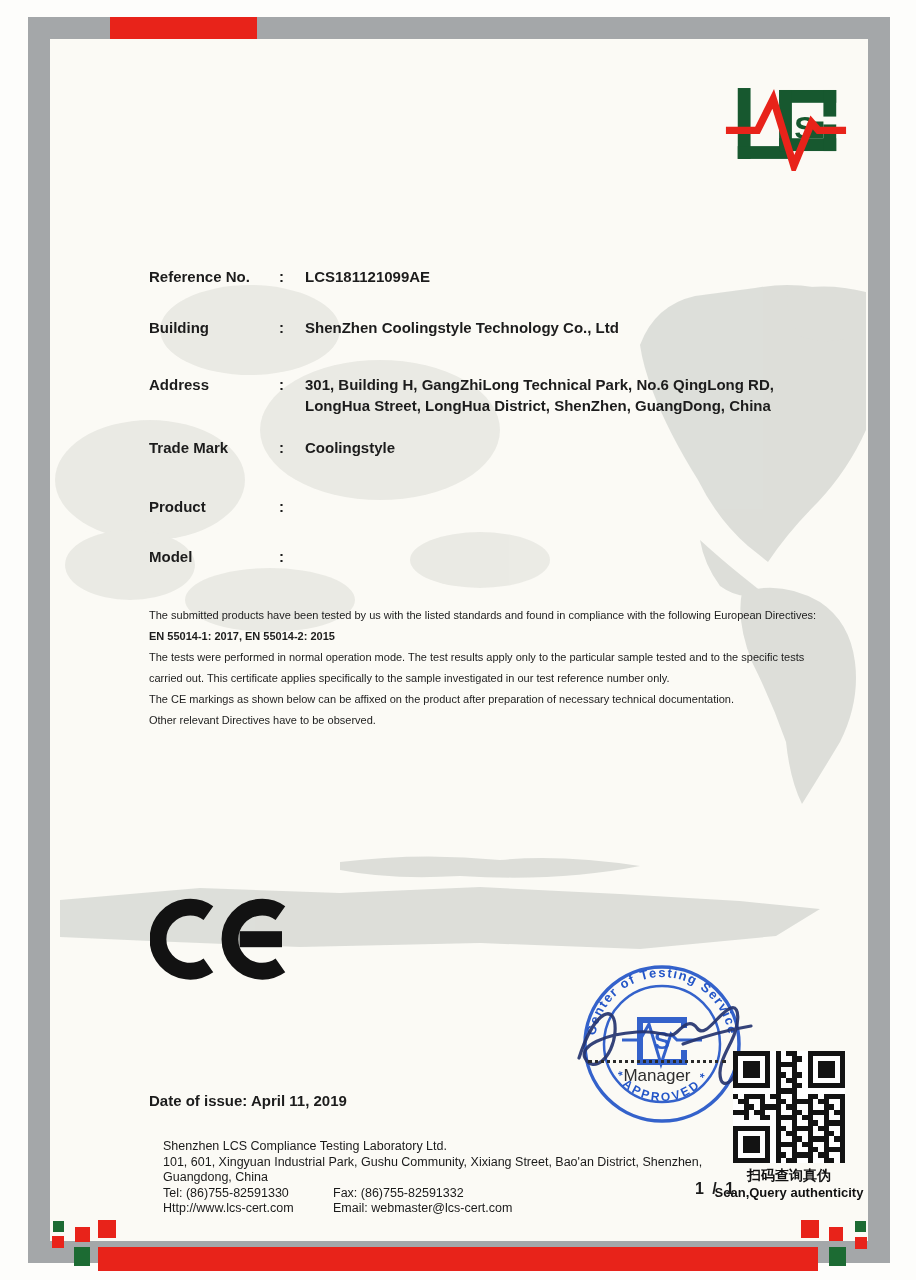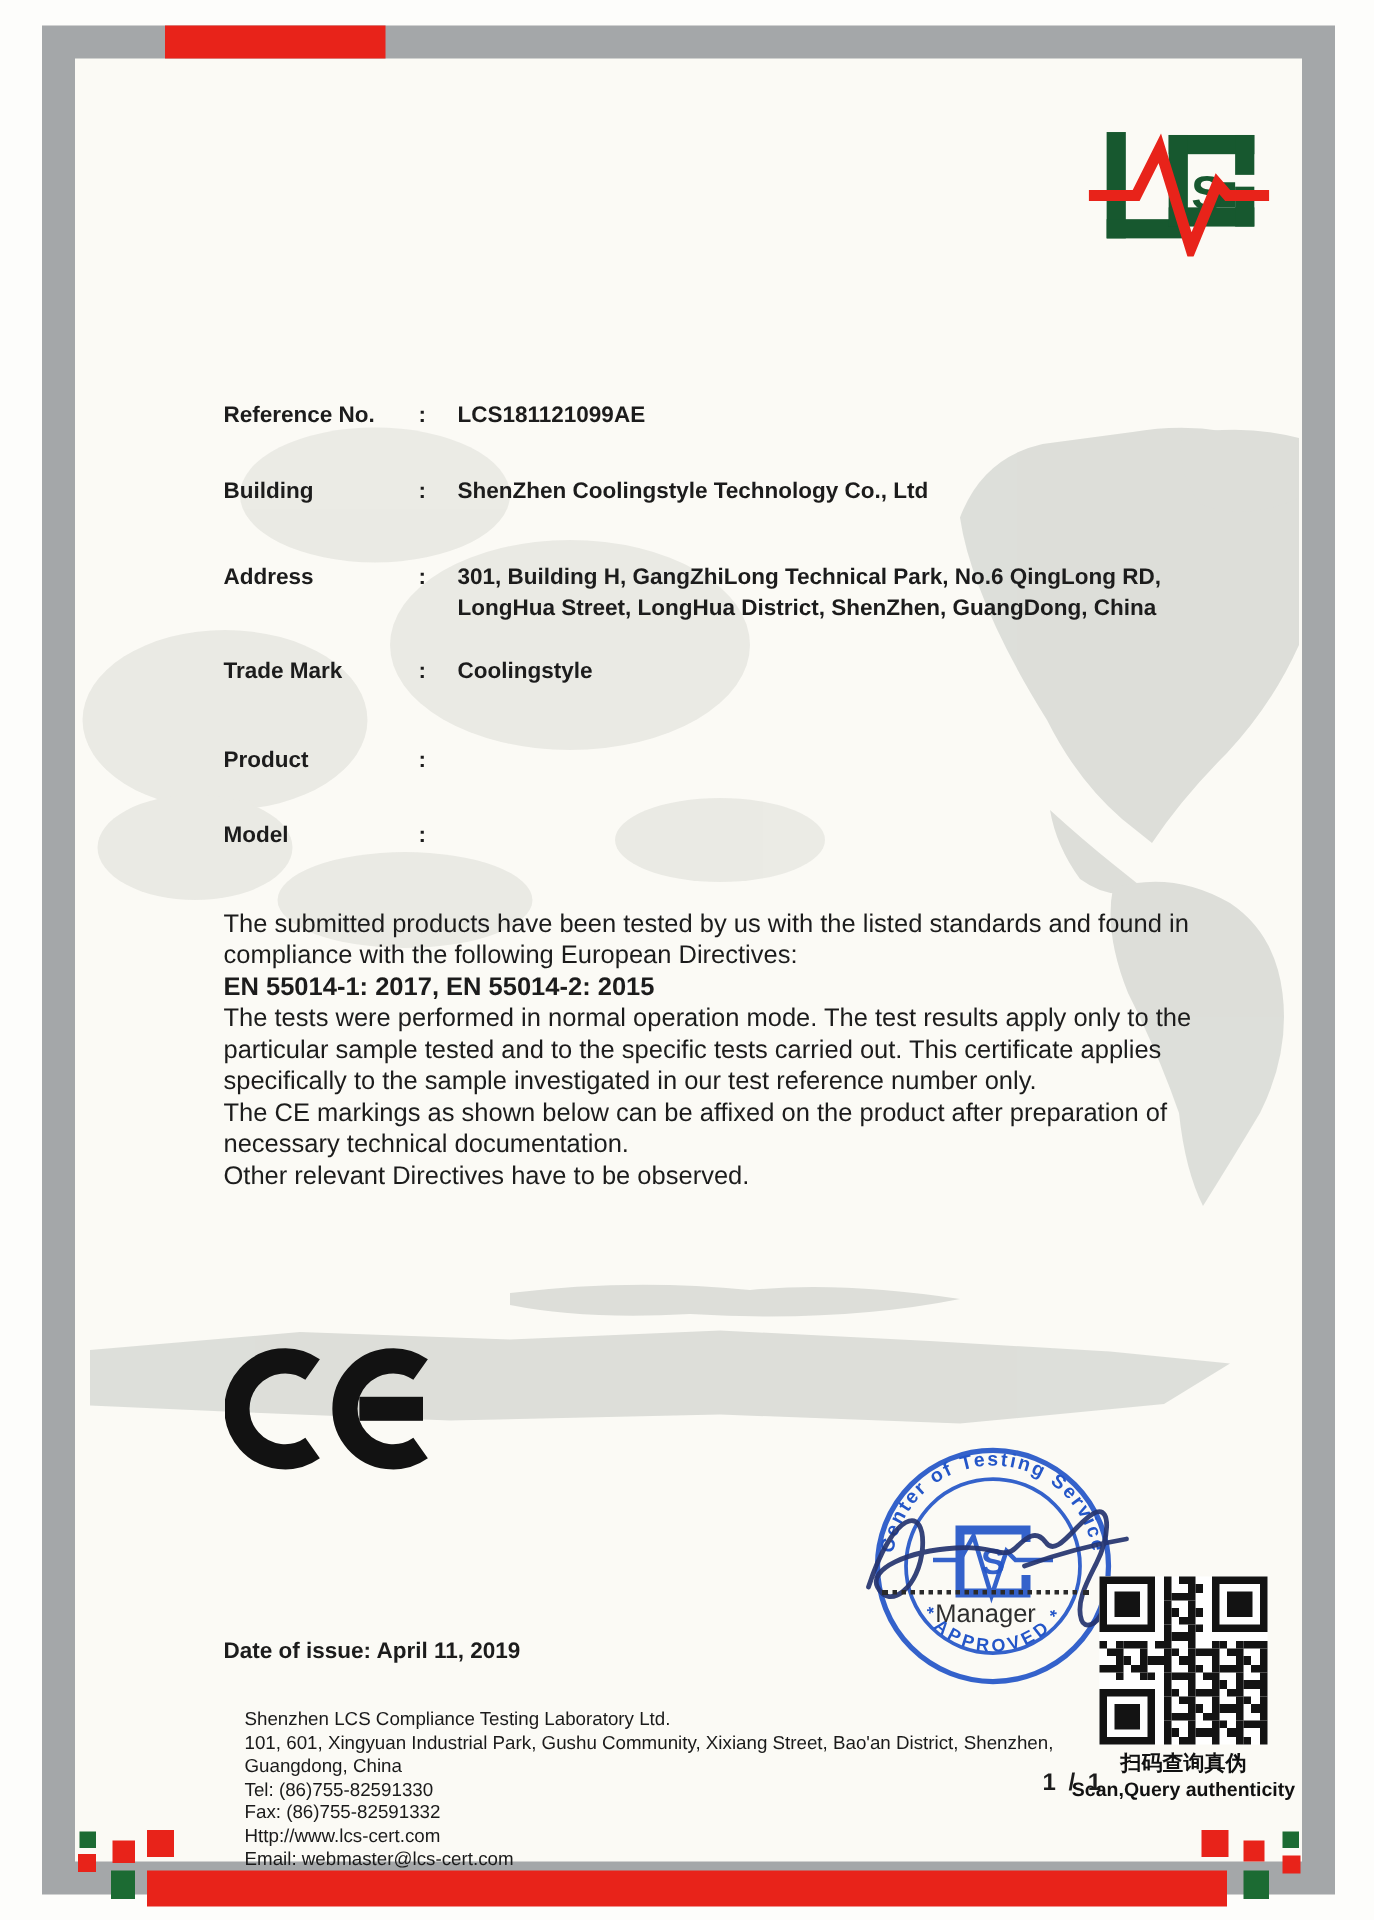--- a/index.html
+++ b/index.html
@@ -25,21 +25,21 @@
   .frow{display:flex;font-size:15px;font-weight:bold;line-height:21px;}
   .frow .lbl{width:130px;flex:none;}
   .frow .cln{width:26px;flex:none;}
   .frow .val{flex:1;}
   .mb-ref{margin-bottom:30px;}
   .mb-app{margin-bottom:36px;}
   .mb-adr{margin-bottom:21px;}
   .mb-trm{margin-bottom:38px;}
   .mb-prd{margin-bottom:29px;}
   
-  .paras{position:absolute;left:149px;top:605px;width:672px;font-size:17px;line-height:21px;}
+  .paras{position:absolute;left:149px;top:605px;width:672px;font-size:11px;line-height:21px;}
   .paras p{margin:0;}
   .p-intro{margin-bottom:9px;}
   .p-dir{font-weight:bold;margin-bottom:11px;}
   .p-std{font-weight:bold;margin-bottom:24px;}
   .p-test{margin-bottom:7px;}
   .p-ce{margin-bottom:9px;}
   
   .ce-mark{position:absolute;left:150px;top:886px;}
   
   .date-line{position:absolute;left:149px;top:1044px;font-size:15px;font-weight:bold;margin-top:48px;}
@@ -57,21 +57,21 @@
   .qr-modules div{background:#131313;}
   .finder{position:absolute;width:37px;height:37px;box-sizing:border-box;border:5px solid #131313;background:#fff;}
   .finder::before{content:"";position:absolute;left:5px;top:5px;width:17px;height:17px;background:#131313;}
   .f-tl{left:0;top:0;} .f-tr{right:0;top:0;} .f-bl{left:0;bottom:0;}
   .qr-cap-cn{margin-top:4px;text-align:center;font-size:14px;font-weight:bold;color:#111;}
   .qr-cap-en{text-align:center;font-size:13px;font-weight:bold;color:#111;}
   
   .page-num{position:absolute;left:695px;top:1180px;font-size:16px;font-weight:bold;letter-spacing:2px;}
   
   .footer{position:absolute;left:163px;top:1139px;width:540px;font-size:12.5px;line-height:15.5px;color:#1a1a1a;}
-  .footer .cols{display:flex;flex-direction:column;}
+  .footer .cols{display:flex;}
   .footer .c1{width:170px;flex:none;}
 </style>
 </head>
 <body>
 
 <div class="canvas">
 
   <div class="frame"></div>
 
   <svg class="watermark" width="916" height="1280" viewBox="0 0 916 1280">

